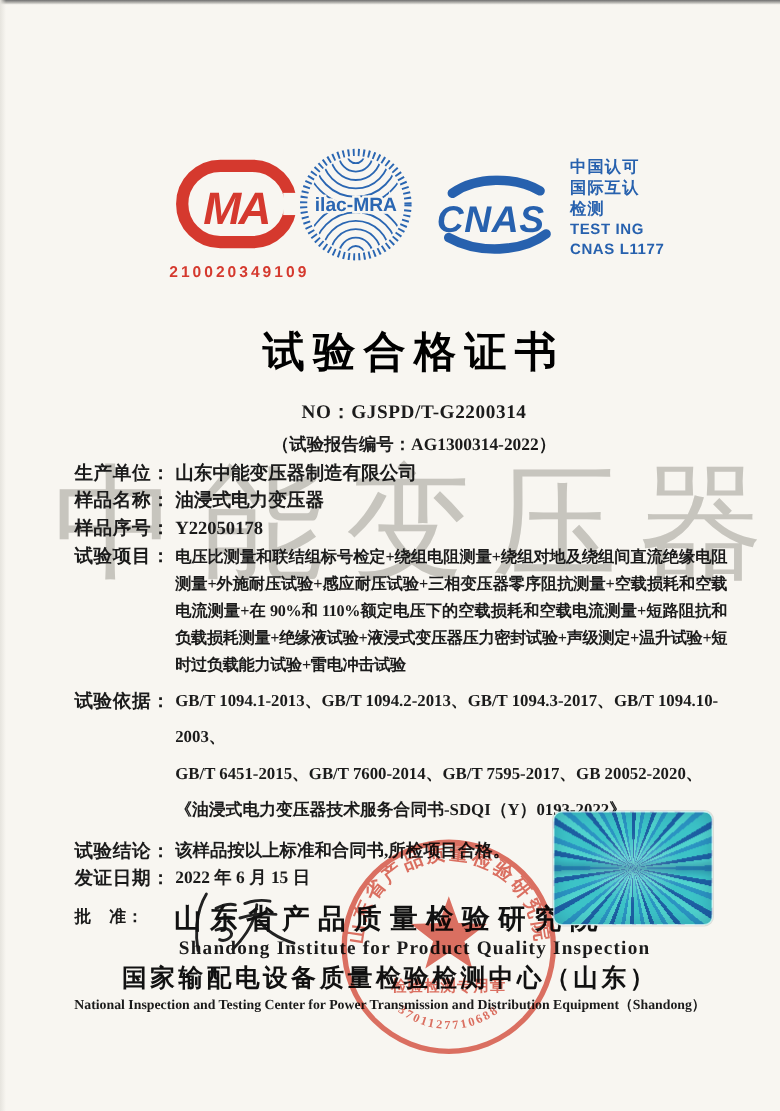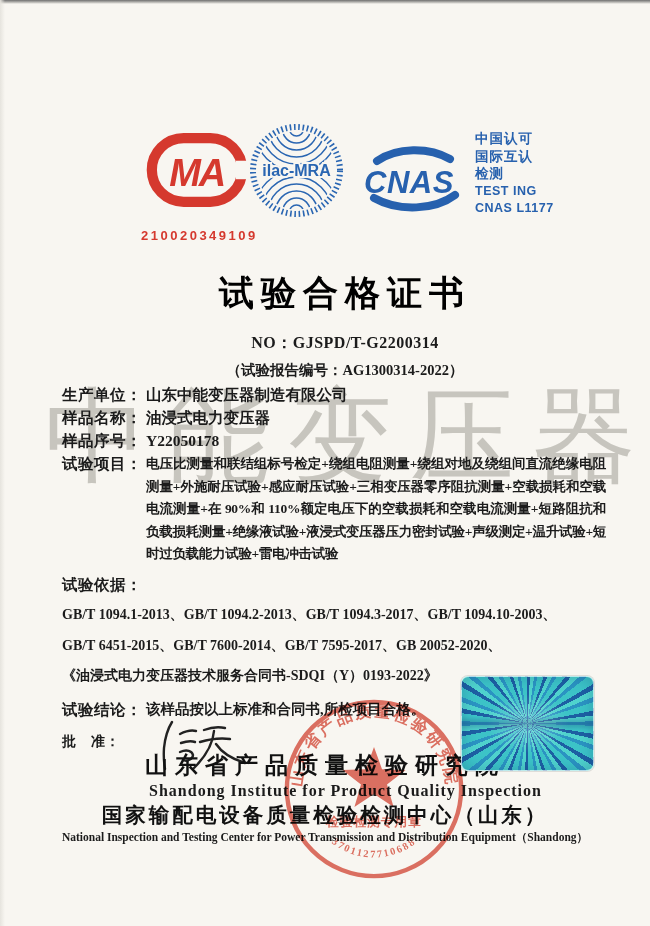--- a/index.html
+++ b/index.html
@@ -17,21 +17,21 @@
   
   .watermark{
     position:absolute;top:368px;left:44px;z-index:0;
     font-size:104px;letter-spacing:18px;white-space:nowrap;
     color:#c7c5be;font-weight:400;
   }
 
   
   .logos{position:absolute;top:0;left:0;right:0;z-index:1;}
   .cma{position:absolute;left:141px;top:132px;width:112px;text-align:center;}
-  .cma-number{margin-top:14px;color:#d5392e;font-family:"Liberation Sans","DejaVu Sans",sans-serif;
+  .cma-number{margin-top:4px;color:#d5392e;font-family:"Liberation Sans","DejaVu Sans",sans-serif;
     font-weight:bold;font-size:13px;letter-spacing:2.5px;white-space:nowrap;}
   .ilac{position:absolute;left:249px;top:123px;}
   .cnas{position:absolute;left:363px;top:146px;}
   .acc-text{position:absolute;left:475px;top:130px;color:#2761ae;
     font-family:"Liberation Sans","DejaVu Sans",sans-serif;font-weight:bold;}
   .acc-cn{font-size:13.5px;line-height:17.5px;letter-spacing:1px;}
   .acc-en{font-size:12.5px;line-height:17px;letter-spacing:0.5px;}
 
   
   .heading{position:absolute;left:30px;right:-10px;top:270px;text-align:center;z-index:1;}
@@ -43,21 +43,21 @@
   .content{position:absolute;left:62px;top:383px;width:553px;z-index:1;font-family:Liberation Serif, serif;}
   .frow{display:flex;align-items:flex-start;font-size:15.5px;line-height:23px;}
   .flabel{flex:none;width:84px;font-weight:bold;letter-spacing:0.5px;white-space:nowrap;}
   .fvalue{font-weight:600;}
   .items-row{margin-top:1px;}
   .items-row .fvalue{
     width:460px;font-size:13.5px;letter-spacing:-0.3px;line-height:22.6px;
     text-align:justify;word-break:break-all;
   }
   .items-row .flabel{line-height:22.6px;}
-  .basis-row{margin-top:4px;flex-direction:column;}
+  .basis-row{margin-top:4px;}
   .basis-row .flabel{line-height:30.5px;}
   .basis-lines{font-size:14px;line-height:30.5px;font-weight:600;}
   .concl-row{margin-top:6px;}
   .concl-row .fvalue,.date-row .fvalue{font-size:14.5px;}
   .approve-row{margin-top:9px;height:48px;}
   .approve-row .flabel{font-size:14px;}
   .signature{margin-left:8px;margin-top:-12px;}
 
   
   .hologram{
@@ -176,20 +176,24 @@
         <div>GB/T 1094.1-2013、GB/T 1094.2-2013、GB/T 1094.3-2017、GB/T 1094.10-2003、</div>
         <div>GB/T 6451-2015、GB/T 7600-2014、GB/T 7595-2017、GB 20052-2020、</div>
         <div>《油浸式电力变压器技术服务合同书-SDQI（Y）0193-2022》</div>
       </span>
     </div>
 
     <div class="frow concl-row">
       <span class="flabel">试验结论：</span>
       <span class="fvalue">该样品按以上标准和合同书,所检项目合格。</span>
     </div>
+    <div class="frow date-row">
+      <span class="flabel">发证日期：</span>
+      <span class="fvalue">2022 年 6 月 15 日</span>
+    </div>
 
     <div class="frow approve-row">
       <span class="flabel">批　准：</span>
       <svg class="signature" width="96" height="56" viewBox="0 0 96 56">
         <g fill="none" stroke="#222222" stroke-width="2.4" stroke-linecap="round">
           <path d="M18,4 C13,12 11,20 10,30 C9.5,37 10,45 11,51"></path>
           <path d="M26,16 C32,13 38,12 42,13"></path>
           <path d="M27,25 C33,23 38,23 41,24"></path>
           <path d="M26,34 C33,31 38,33 39,37 C39,41 33,44 29,42"></path>
           <path d="M50,12 C58,9 66,9 71,10"></path>

